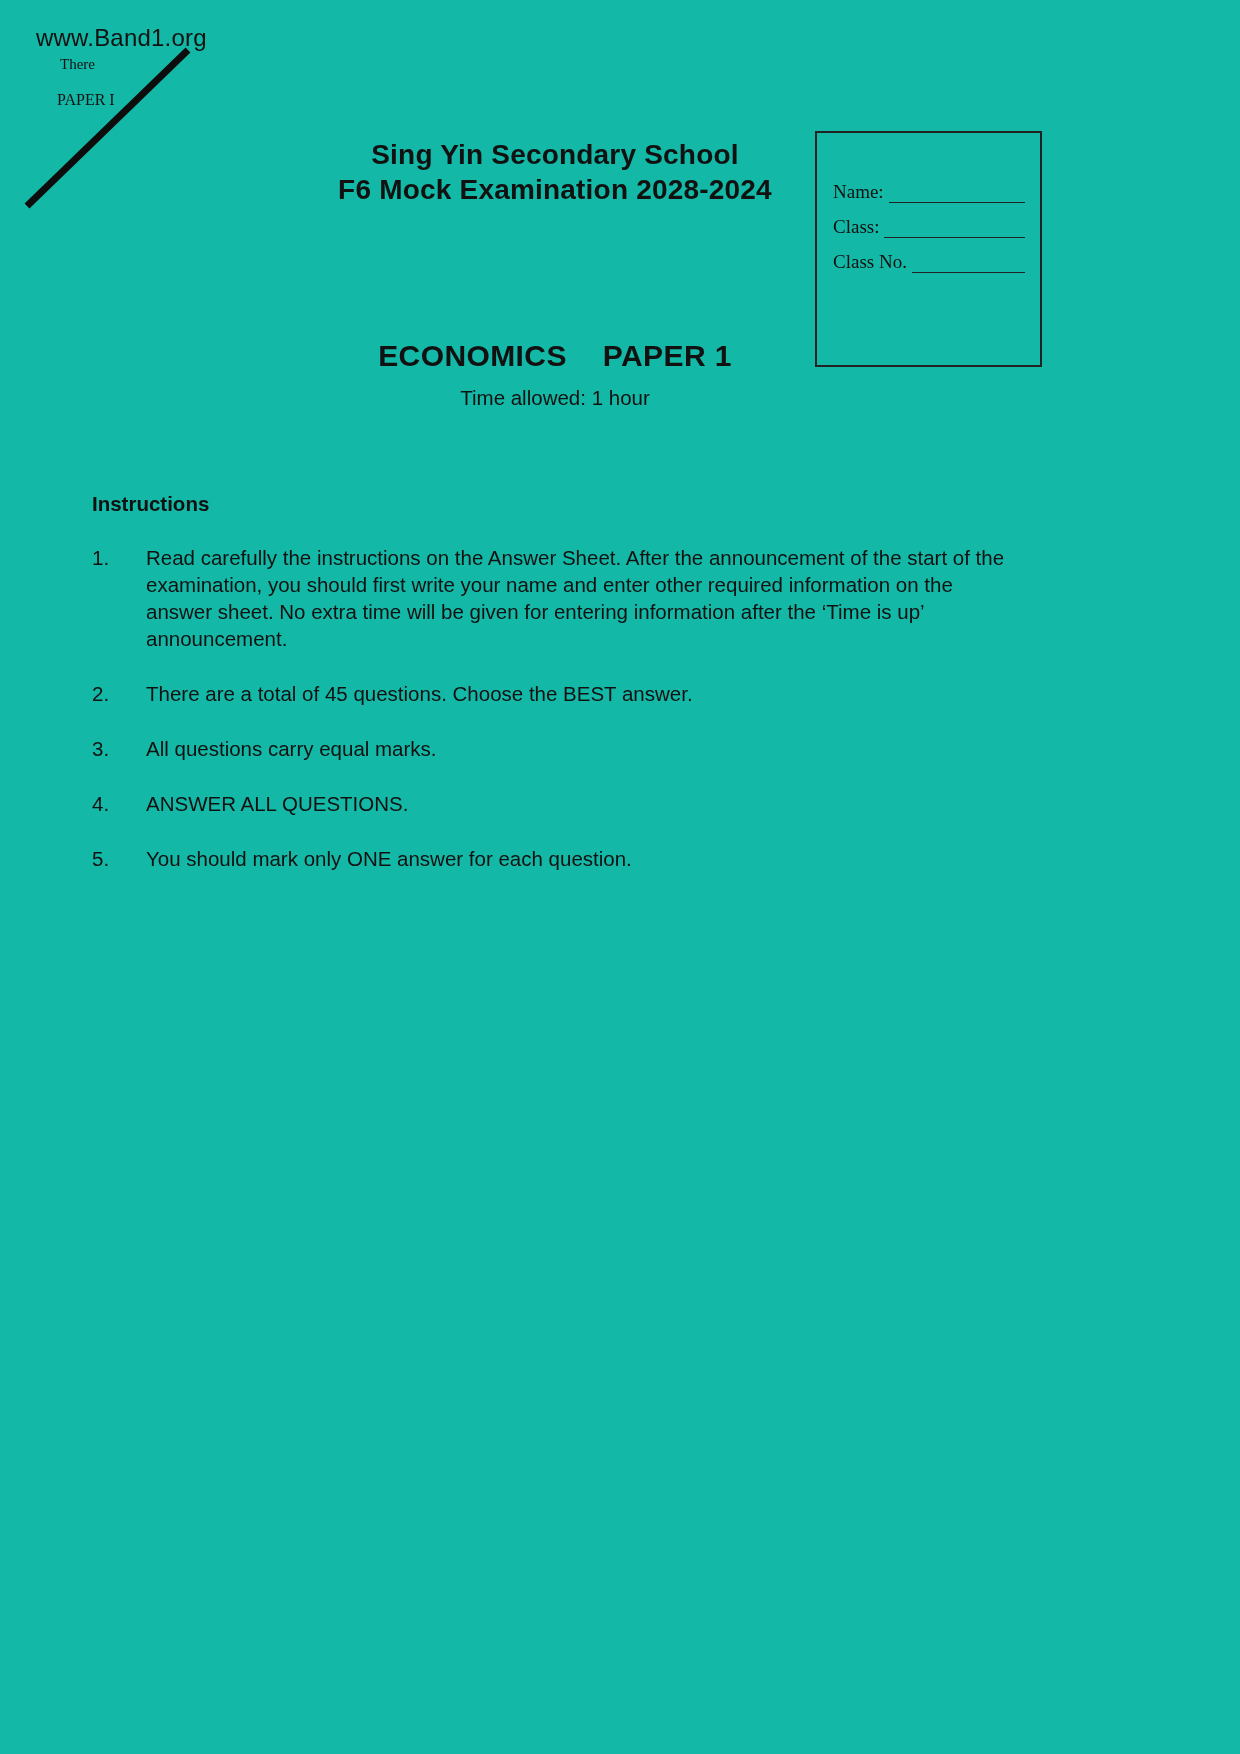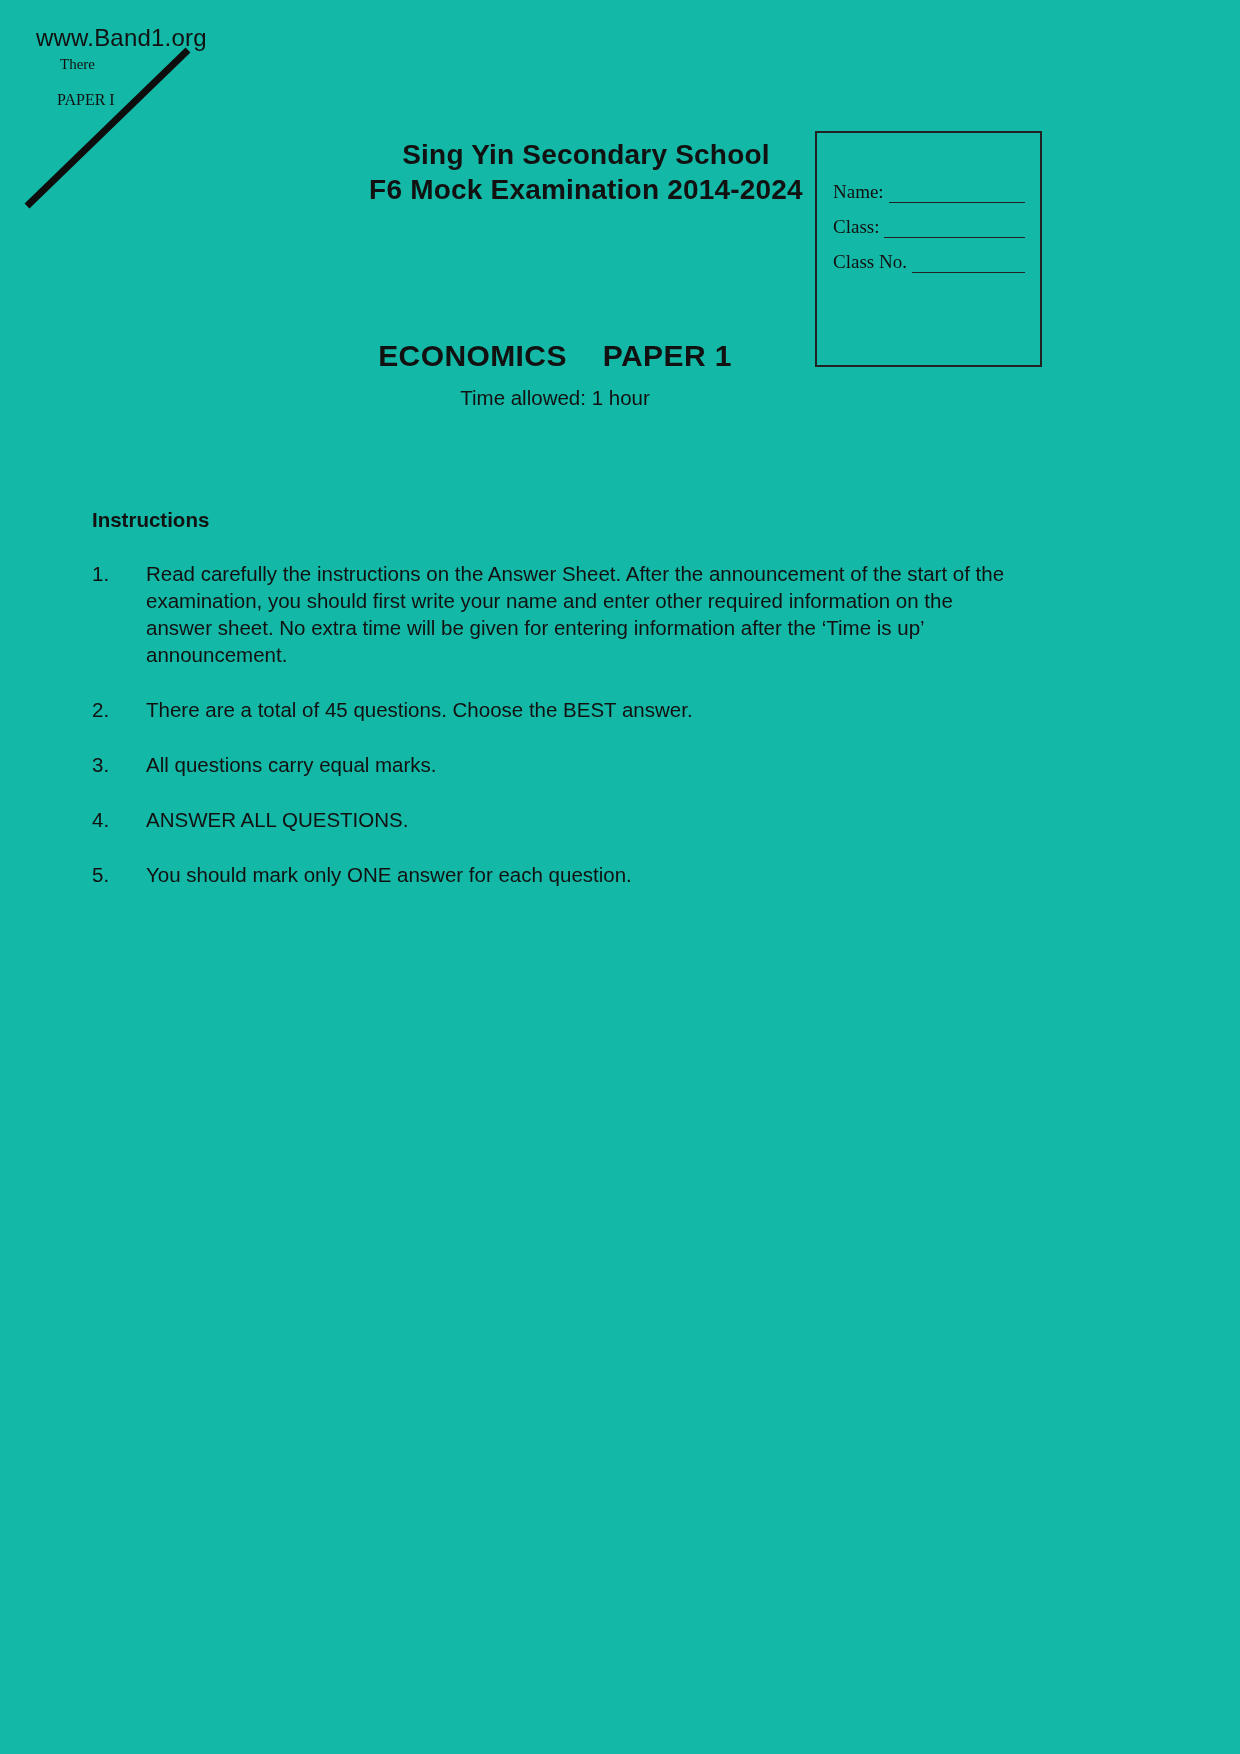--- a/index.html
+++ b/index.html
@@ -28,21 +28,21 @@
   .paper-label {
     position: absolute; left: 57px; top: 91px;
     font-family: "Liberation Serif", serif; font-size: 16px; color: #111;
   }
   .slash { position: absolute; left: 0; top: 0; }
 
   
   .title-block {
     position: absolute; left: 0; top: 137px; width: 1110px;
     text-align: center; font-weight: 700; font-size: 28px;
-    line-height: 35px; color: #111; letter-spacing: 0.2px; margin-left: 31px;
+    line-height: 35px; color: #111; letter-spacing: 0.2px;
   }
 
   
   .name-box {
     position: absolute; left: 815px; top: 131px;
     width: 227px; height: 236px;
     border: 2px solid #222;
     padding: 47px 15px 0 16px;
     font-family: "Liberation Serif", serif; font-size: 19px; color: #111;
   }
@@ -58,21 +58,21 @@
   }
   .subject-line .word-gap { display: inline-block; width: 36px; }
 
   .time-line {
     position: absolute; left: 0; top: 386px; width: 1110px;
     text-align: center; font-size: 20.5px; color: #111;
   }
 
   
   .instructions {
-    position: absolute; left: 92px; top: 508px; width: 924px;
+    position: absolute; left: 92px; top: 492px; width: 924px;
   }
   .instructions-heading {
     font-size: 20.5px; font-weight: 700; color: #111; margin-bottom: 28px;
   }
   .instr-item {
     display: flex; align-items: flex-start;
     font-size: 20.5px; line-height: 27px; color: #111;
     margin-bottom: 28px;
   }
   .instr-item .num { flex: 0 0 54px; }
@@ -87,21 +87,21 @@
     <div class="watermark">www.Band1.org</div>
     <div class="econ-label">There</div>
     <div class="paper-label">PAPER I</div>
     <svg class="slash" width="240" height="240" viewBox="0 0 240 240" aria-hidden="true">
       <line x1="188" y1="50" x2="27" y2="206" stroke="#0d0d0d" stroke-width="7"></line>
     </svg>
   </div>
 
   <div class="title-block">
     <div>Sing Yin Secondary School</div>
-    <div>F6 Mock Examination 2014-2024</div>
+    <div>F6 Mock Examination 2028-2024</div>
   </div>
 
   <div class="name-box">
     <div class="nb-row">
       <span class="nb-label">Name:</span>
       <span class="fill-line"></span>
     </div>
     <div class="nb-row">
       <span class="nb-label">Class:</span>
       <span class="fill-line"></span>

